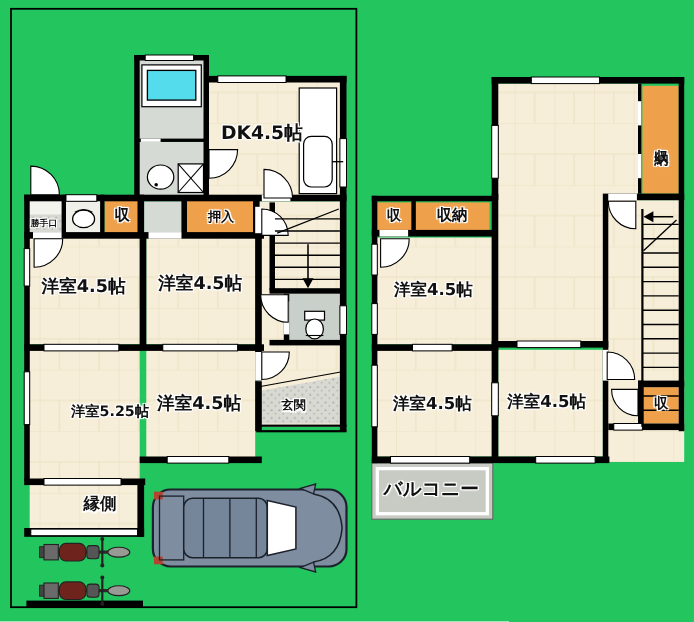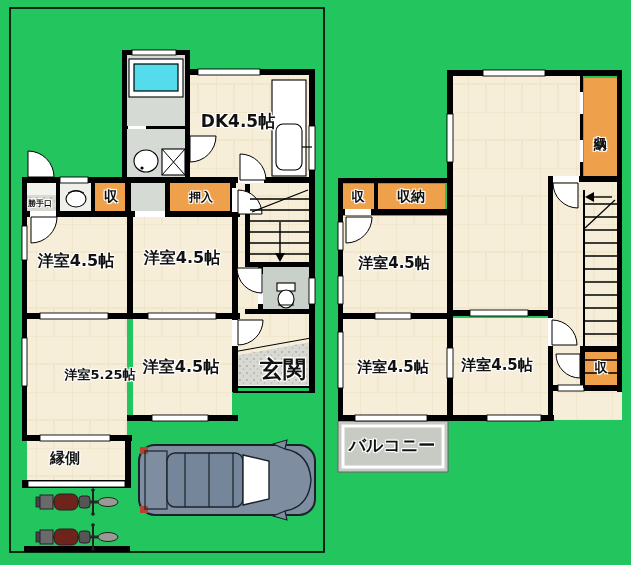--- a/index.html
+++ b/index.html
@@ -286,22 +286,22 @@
 </svg>
 
 <div class="lbl" style="left:238px;top:122px;font-size:17px;">DK4.5帖</div>
 <div class="lbl" style="left:201px;top:197px;font-size:12px;">押入</div>
 <div class="lbl" style="left:111px;top:196px;font-size:14px;">収</div>
 <div class="lbl" style="left:40px;top:204px;font-size:8px;">勝手口</div>
 <div class="lbl" style="left:76px;top:261px;font-size:16px;">洋室4.5帖</div>
 <div class="lbl" style="left:182px;top:258px;font-size:16px;">洋室4.5帖</div>
 <div class="lbl" style="left:76px;top:375px;font-size:13px;margin-left:24px;">洋室5.25帖</div>
 <div class="lbl" style="left:181px;top:367px;font-size:16px;">洋室4.5帖</div>
-<div class="lbl" style="left:267px;top:369px;font-size:23px;margin-left:16px;">玄関</div>
-<div class="lbl" style="left:65px;top:459px;font-size:15px;">縁側</div>
+<div class="lbl" style="left:267px;top:369px;font-size:11px;">玄関</div>
+<div class="lbl" style="left:91px;top:459px;font-size:15px;">縁側</div>
 
 <div class="lbl v" style="left:600px;top:128px;font-size:13px;">収納</div>
 <div class="lbl" style="left:358px;top:197px;font-size:13px;">収</div>
 <div class="lbl" style="left:411px;top:196px;font-size:14px;">収納</div>
 <div class="lbl" style="left:394px;top:264px;font-size:15px;">洋室4.5帖</div>
 <div class="lbl" style="left:393px;top:368px;font-size:15px;">洋室4.5帖</div>
 <div class="lbl" style="left:497px;top:366px;font-size:15px;">洋室4.5帖</div>
 <div class="lbl" style="left:601px;top:368px;font-size:13px;">収</div>
 <div class="lbl" style="left:392px;top:446px;font-size:17px;">バルコニー</div>
 </div>

